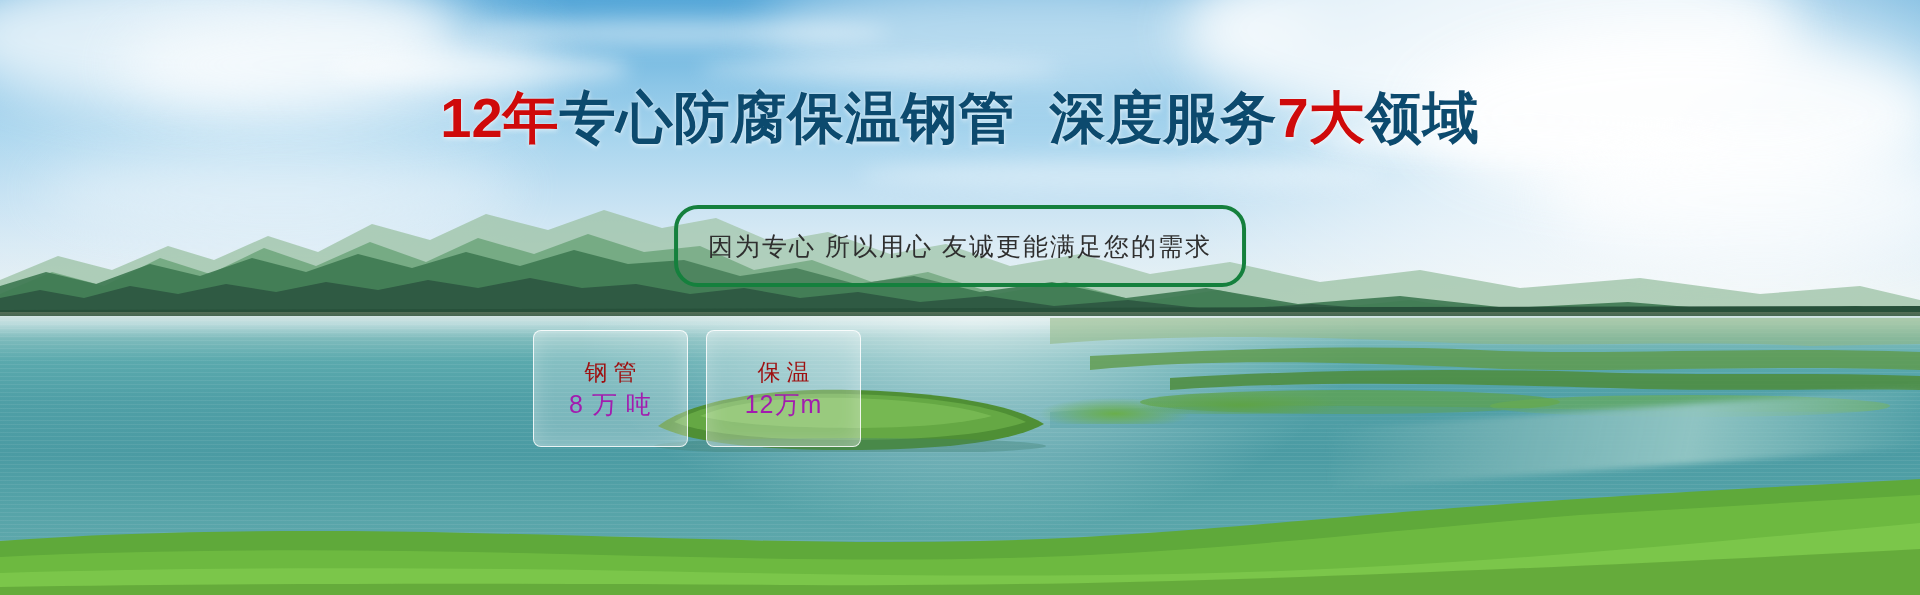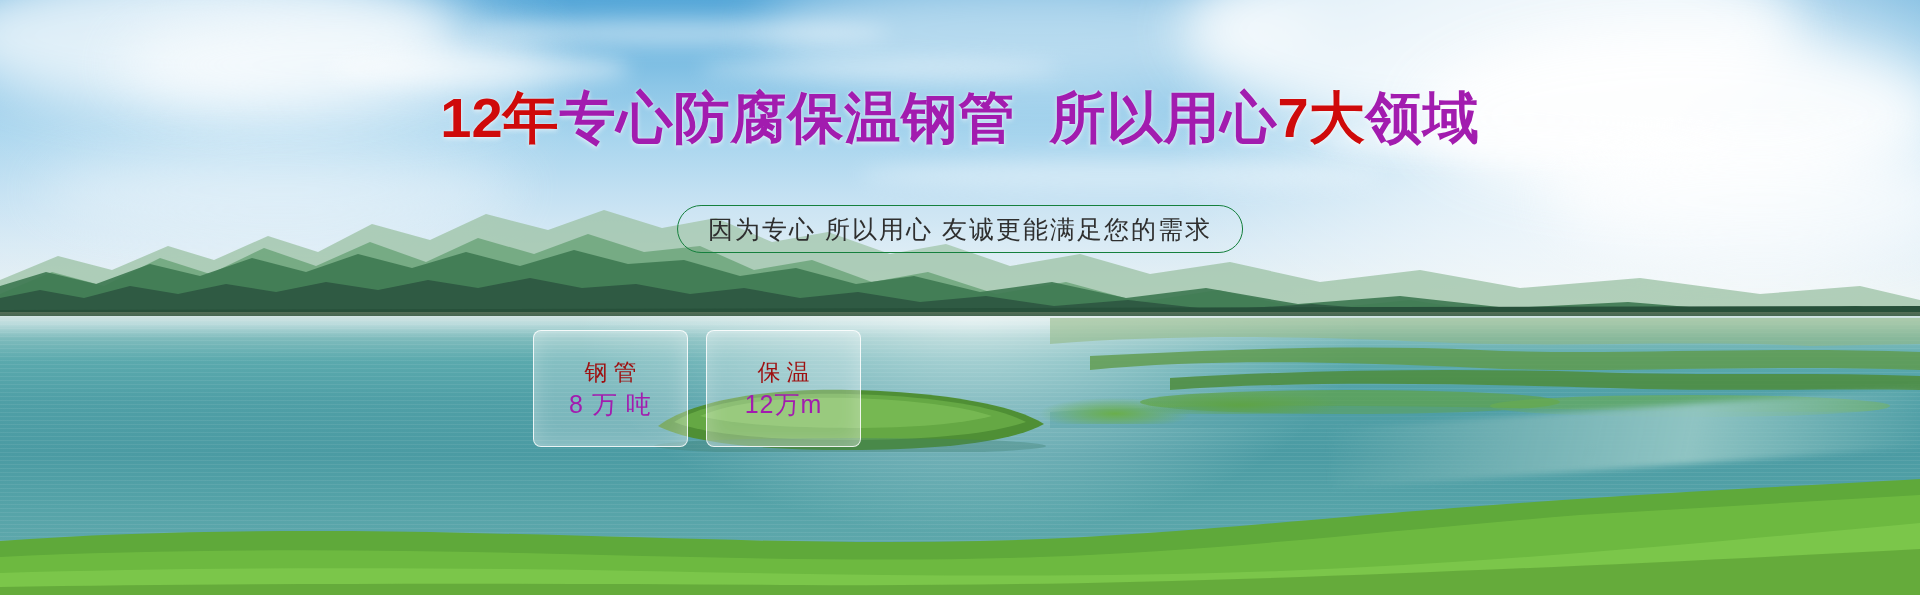--- a/index.html
+++ b/index.html
@@ -92,31 +92,31 @@
     position:absolute;top:88px;left:0;width:1920px;
     text-align:center;
     font-family:"Liberation Sans","DejaVu Sans",sans-serif;
     font-weight:bold;
     font-size:56px;
     letter-spacing:1px;
     line-height:60px;
     white-space:nowrap;
     text-shadow:0 2px 5px rgba(255,255,255,.55), 0 0 2px rgba(255,255,255,.6);
   }
-  .hl-dark{color:#a21caf;}
+  .hl-dark{color:#0c4a6e;}
   .hl-red{color:#cf0a0a;}
   .hl-num{font-size:56px;letter-spacing:0;}
   .hl-gap{display:inline-block;width:34px;}
 
   .subpill{
     position:absolute;top:205px;left:50%;transform:translateX(-50%);
     height:46px;
-    padding:0 30px;
+    padding:14px 30px;
     display:flex;align-items:center;justify-content:center;
-    border:1px solid #15803d;
+    border:4px solid #15803d;
     border-radius:24px;
     color:#2f2f2f;
     font-size:25px;
     letter-spacing:2px;
     white-space:nowrap;
     background:rgba(255,255,255,.06);
   }
 
   
   .cards{
@@ -246,21 +246,21 @@
                C1500,118 1720,96 1920,78 L1920,150 Z" fill="#7cc84b" opacity="0.9"></path>
       <path d="M0,150 L0,142 C240,138 520,138 800,140 C1100,142 1420,130 1920,104 L1920,150 Z" fill="#53962f" opacity="0.55"></path>
     </svg>
   </div>
 
   <div style="position:absolute;left:1330px;top:408px;width:600px;height:60px;
               background:linear-gradient(105deg, rgba(110,170,175,.0) 0%, rgba(120,180,182,.85) 30%, rgba(150,200,198,.9) 60%, rgba(130,185,184,.0) 100%);
               transform:rotate(-4deg);filter:blur(3px);"></div>
 
   <div class="headline">
-    <span class="hl-red hl-num">12</span><span class="hl-red">年</span><span class="hl-dark">专心防腐保温钢管</span><span class="hl-gap"></span><span class="hl-dark">所以用心</span><span class="hl-red hl-num">7</span><span class="hl-red">大</span><span class="hl-dark">领域</span>
+    <span class="hl-red hl-num">12</span><span class="hl-red">年</span><span class="hl-dark">专心防腐保温钢管</span><span class="hl-gap"></span><span class="hl-dark">深度服务</span><span class="hl-red hl-num">7</span><span class="hl-red">大</span><span class="hl-dark">领域</span>
   </div>
 
   <div class="subpill">
     <span>因为专心 所以用心  友诚更能满足您的需求</span>
   </div>
 
   <div class="cards">
 
     <div class="card">
       <div class="card-title">钢管</div>

